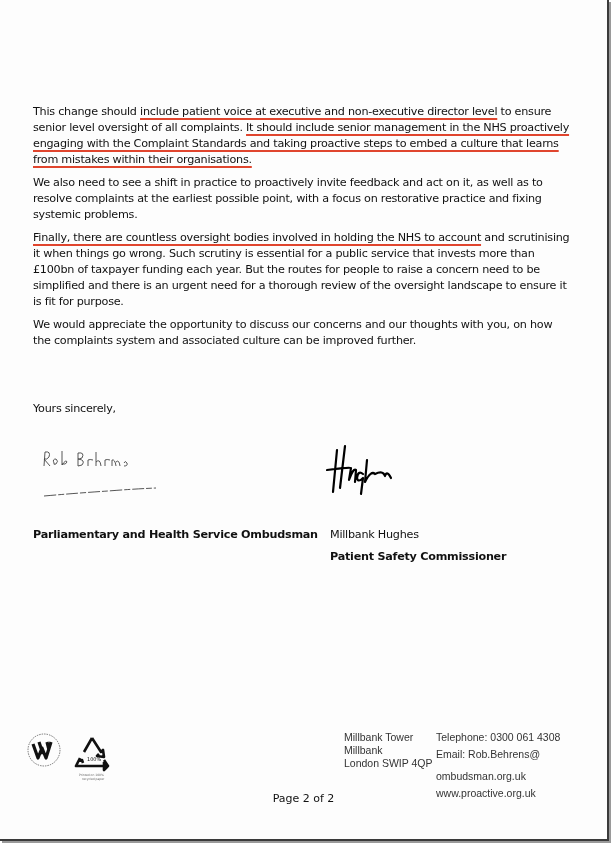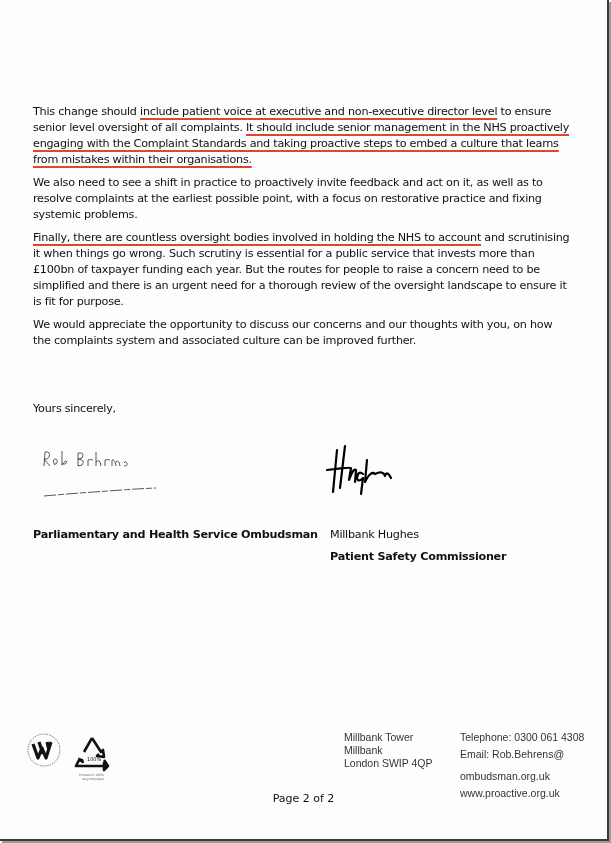--- a/index.html
+++ b/index.html
@@ -23,21 +23,21 @@
     .closing { position: absolute; left: 33px; top: 396px; font-size: 11.2px; letter-spacing: -0.25px; margin-top: 6px; }
     .sig-left { position: absolute; left: 38px; top: 446px; width: 130px; height: 60px; }
     .sig-right { position: absolute; left: 325px; top: 440px; width: 115px; height: 60px; }
     .signatory { position: absolute; font-size: 11.2px; letter-spacing: -0.25px; }
     .signatory .name { display: block; height: 22px; }
     .signatory .role { display: block; font-weight: bold; text-align: right; }
     .sig1 { left: 33px; top: 528px; }
     .sig2 { left: 330px; top: 528px; }
     .footer-logos { position: absolute; left: 24px; top: 730px; width: 110px; height: 65px; }
     .addr { position: absolute; left: 344px; top: 731px; font-family: "Liberation Sans", sans-serif; font-size: 10.5px; line-height: 13px; color: #333; }
-    .contact { position: absolute; left: 460px; top: 731px; font-family: "Liberation Sans", sans-serif; font-size: 10.5px; line-height: 13px; color: #333; }
+    .contact { position: absolute; left: 436px; top: 731px; font-family: "Liberation Sans", sans-serif; font-size: 10.5px; line-height: 13px; color: #333; }
     .contact .line { display: block; margin-bottom: 4px; }
     .contact .line.tight { margin-bottom: 9px; }
     .page-num { position: absolute; left: 0; width: 607px; top: 792px; text-align: center; font-size: 11px; font-family: "DejaVu Sans", sans-serif; }
   </style>
 </head>
 <body>
 
 <div class="page">
 
   <div class="body-text" id="letter-body">

